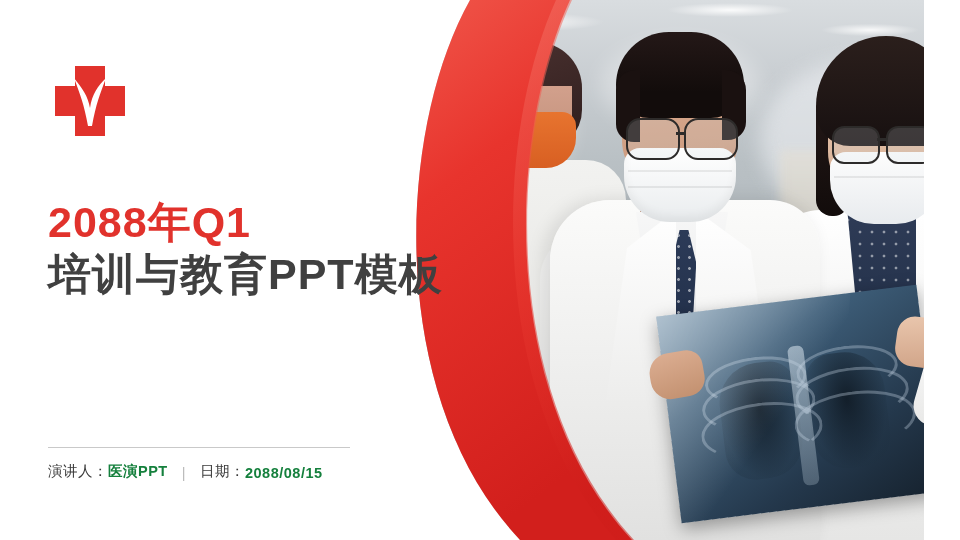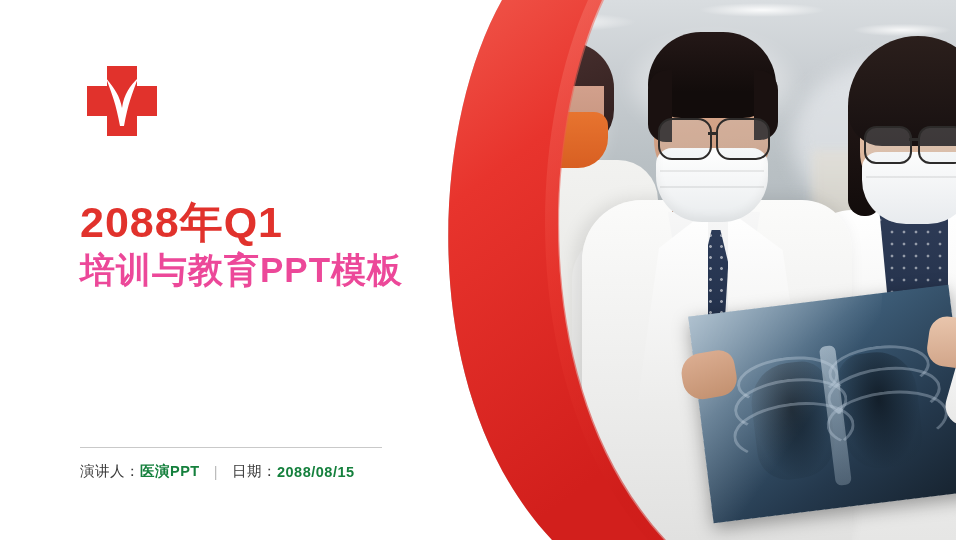--- a/index.html
+++ b/index.html
@@ -12,21 +12,20 @@
     overflow: hidden;
     font-family: "Liberation Sans", sans-serif;
     background: #ffffff;
   }
   .slide {
     position: relative;
     width: 924px;
     height: 540px;
     background: #ffffff;
     overflow: hidden;
-    margin-left: 32px;
   }
 
   
   .photo-clip {
     position: absolute;
     left: 400px;
     top: 0;
     width: 560px;
     height: 540px;
     overflow: hidden;
@@ -384,23 +383,23 @@
   }
   .title-line1 {
     font-size: 43px;
     font-weight: bold;
     color: #e1322c;
     letter-spacing: 1px;
     line-height: 1.16;
     margin: 0;
   }
   .title-line2 {
-    font-size: 35px;
+    font-size: 43px;
     font-weight: bold;
-    color: #ec4899;
+    color: #404040;
     letter-spacing: 1px;
     line-height: 1.16;
     margin: 2px 0 0 0;
   }
   .subtitle {
     position: absolute;
     left: 49px; top: 336px;
     font-size: 17px;
     color: #3c3c3c;
     letter-spacing: 1.5px;
@@ -410,21 +409,21 @@
     left: 48px; top: 447px;
     width: 302px; height: 1px;
     background: #c9c9c9;
   }
   .meta {
     position: absolute;
     left: 48px; top: 462px;
     font-size: 14.5px;
     color: #3a3a3a;
     display: flex;
-    align-items: center;
+    align-items: flex-end;
     letter-spacing: .5px;
   }
   .meta .label { color: #3a3a3a; }
   .meta .strong { font-weight: bold; color: #15803d; }
   .meta .sep {
     display: inline-block;
     margin: 0 14px;
     color: #b9b9b9;
   }
   .footer {

